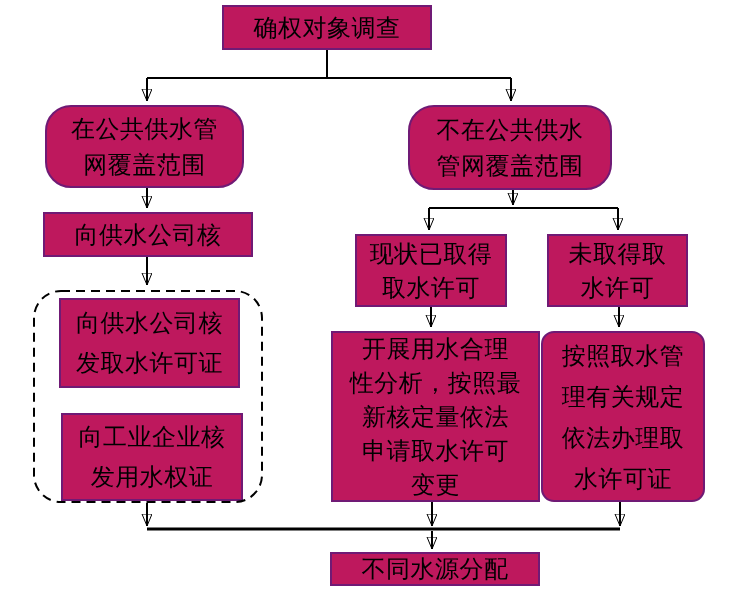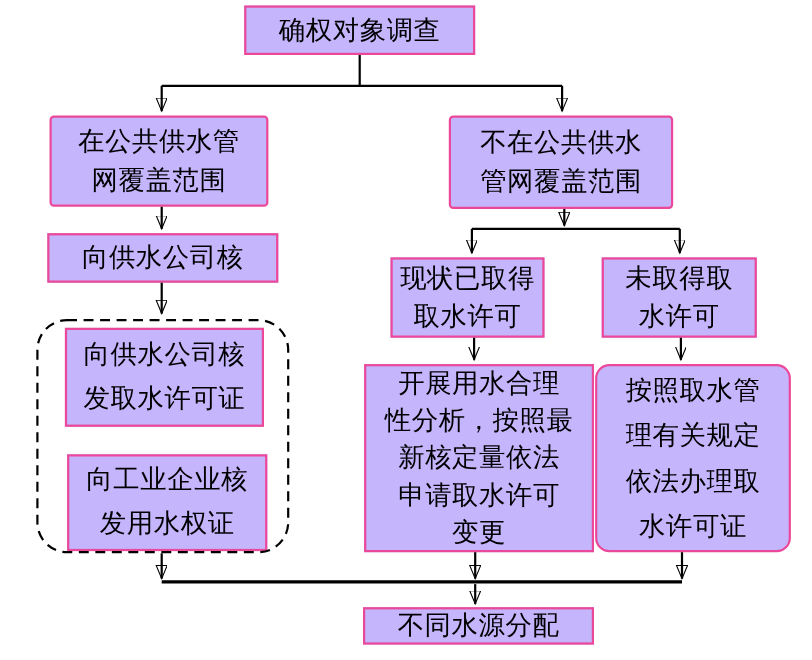--- a/index.html
+++ b/index.html
@@ -1,25 +1,25 @@
 <!DOCTYPE html>
 <html><head>
 <meta charset="utf-8">
 <style>
   html,body { margin:0; padding:0; background:#ffffff; }
   .stage {
     position:relative; width:738px; height:600px; background:#ffffff;
     font-family:"Liberation Sans", sans-serif; color:#000; overflow:hidden;
   }
   .node {
-    position:absolute; box-sizing:border-box; background:#c4b5fd;
-    border:2px solid #ec4899; display:flex; align-items:center; justify-content:center;
+    position:absolute; box-sizing:border-box; background:#be185d;
+    border:2px solid #701a75; display:flex; align-items:center; justify-content:center;
     z-index:1;
   }
-  .rounded { border-radius:4px; }
+  .rounded { border-radius:26px; }
   .label {
     white-space:pre-line; text-align:center;
     font-size:24px; line-height:34px; font-weight:500; letter-spacing:0.5px;
   }
   .lh36 .label { line-height:36px; }
   .lh40 .label { line-height:40px; }
   .lh41 .label { line-height:41px; }
   svg.wires { position:absolute; left:0; top:0; z-index:2; pointer-events:none; }
   svg.wires path, svg.wires rect { fill:none; stroke:#000000; }
 </style>
@@ -49,39 +49,39 @@
   <div class="node lh40" style="left:59px; top:298px; width:181px; height:90px;">
     <div class="label">向供水公司核
 发取水许可证</div>
   </div>
 
   <div class="node lh40" style="left:61px; top:398px; width:182px; height:88px;margin-top:15px;">
     <div class="label">向工业企业核
 发用水权证</div>
   </div>
 
-  <div class="node" style="left:355px; top:234px; width:140px; height:73px;">
+  <div class="node" style="left:355px; top:234px; width:152px; height:73px;">
     <div class="label">现状已取得
 取水许可</div>
   </div>
 
   <div class="node" style="left:547px; top:234px; width:141px; height:73px;">
     <div class="label">未取得取
 水许可</div>
   </div>
 
   <div class="node" style="left:331px; top:331px; width:209px; height:171px;">
     <div class="label">开展用水合理
 性分析，按照最
 新核定量依法
 申请取水许可
 变更</div>
   </div>
 
-  <div class="node lh41" style="left:541px; top:331px; width:178px; height:171px;border-radius:13px;">
+  <div class="node lh41" style="left:541px; top:331px; width:164px; height:171px;border-radius:13px;">
     <div class="label">按照取水管
 理有关规定
 依法办理取
 水许可证</div>
   </div>
 
   <div class="node" style="left:330px; top:552px; width:210px; height:34px;">
     <div class="label">不同水源分配</div>
   </div>
 

